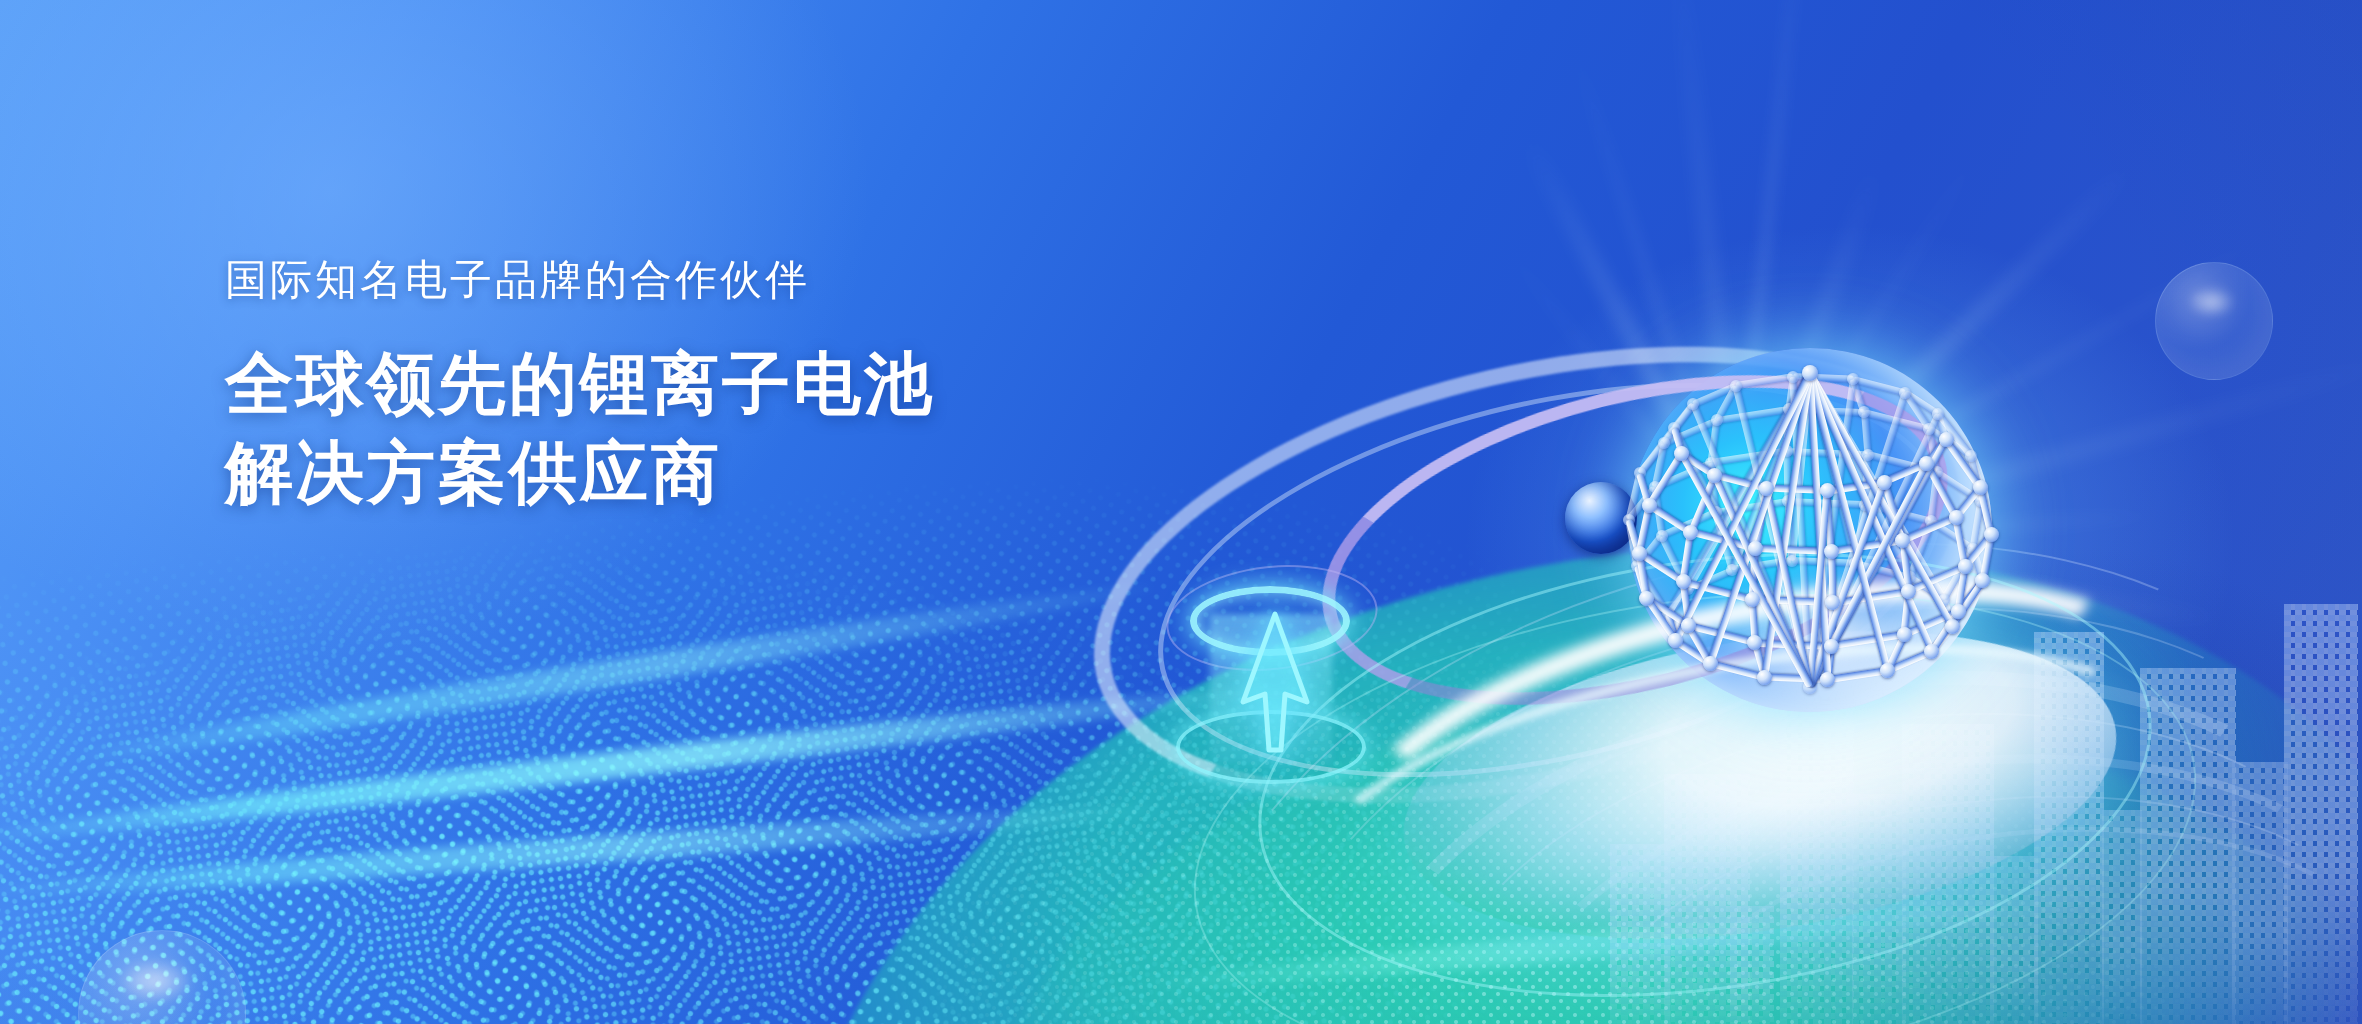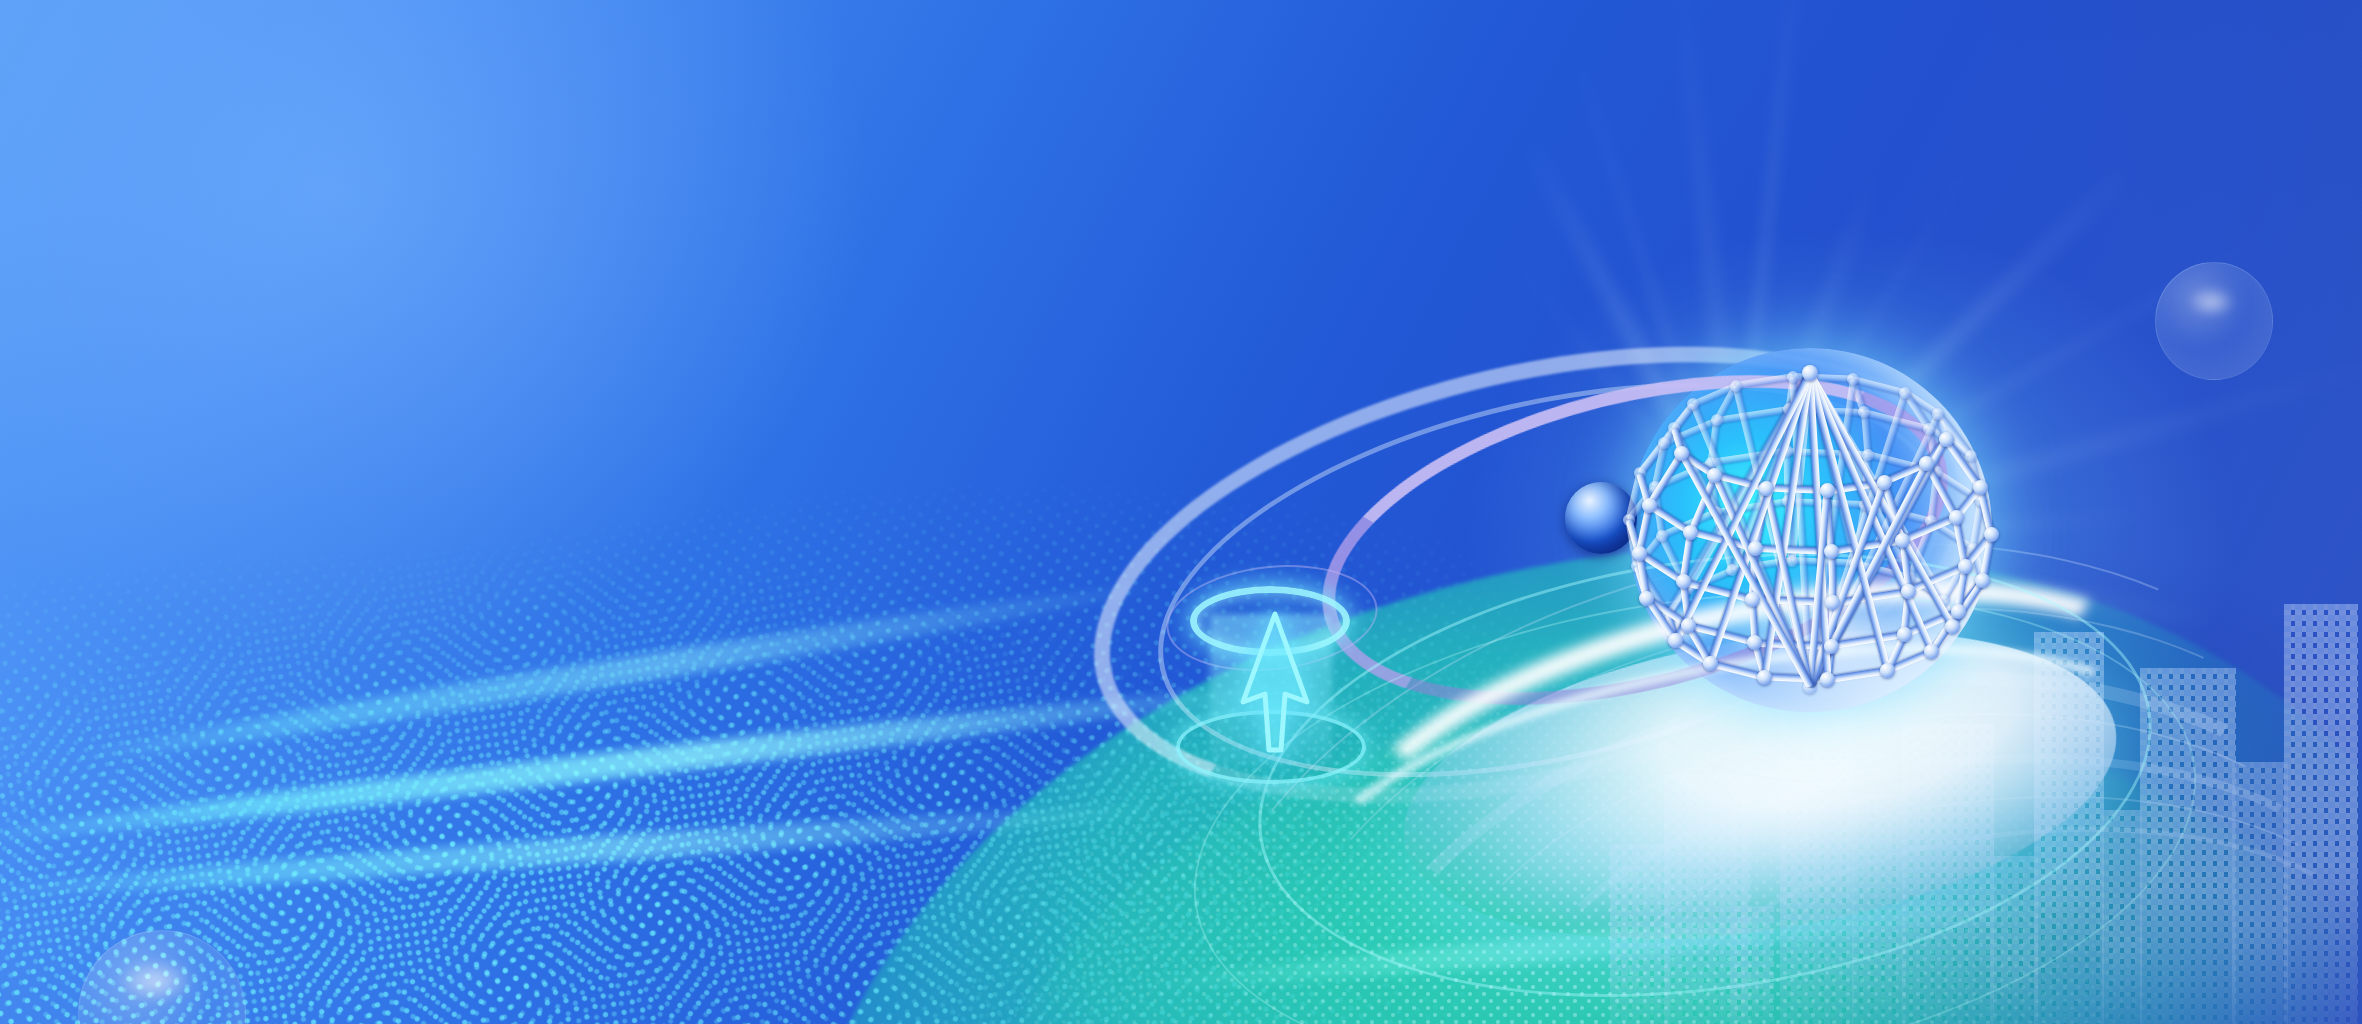--- a/index.html
+++ b/index.html
@@ -608,14 +608,19 @@
     </svg>
   </div>
 
   <div class="bubble" style="left:2155px;top:262px;width:118px;height:118px;"></div>
   <div class="bubble-hl" style="left:2188px;top:286px;width:48px;height:32px;"></div>
   <div class="bubble" style="left:78px;top:930px;width:168px;height:168px;"></div>
   <div class="bubble-hl" style="left:118px;top:958px;width:76px;height:46px;"></div>
 
   <div class="vignette"></div>
 
+  <div class="copy">
+    <p class="subtitle">国际知名电子品牌的合作伙伴</p>
+    <h1 class="headline">全球领先的锂离子电池</h1>
+    <h1 class="headline">解决方案供应商</h1>
+  </div>
 
 </div>
 
 </body></html>

